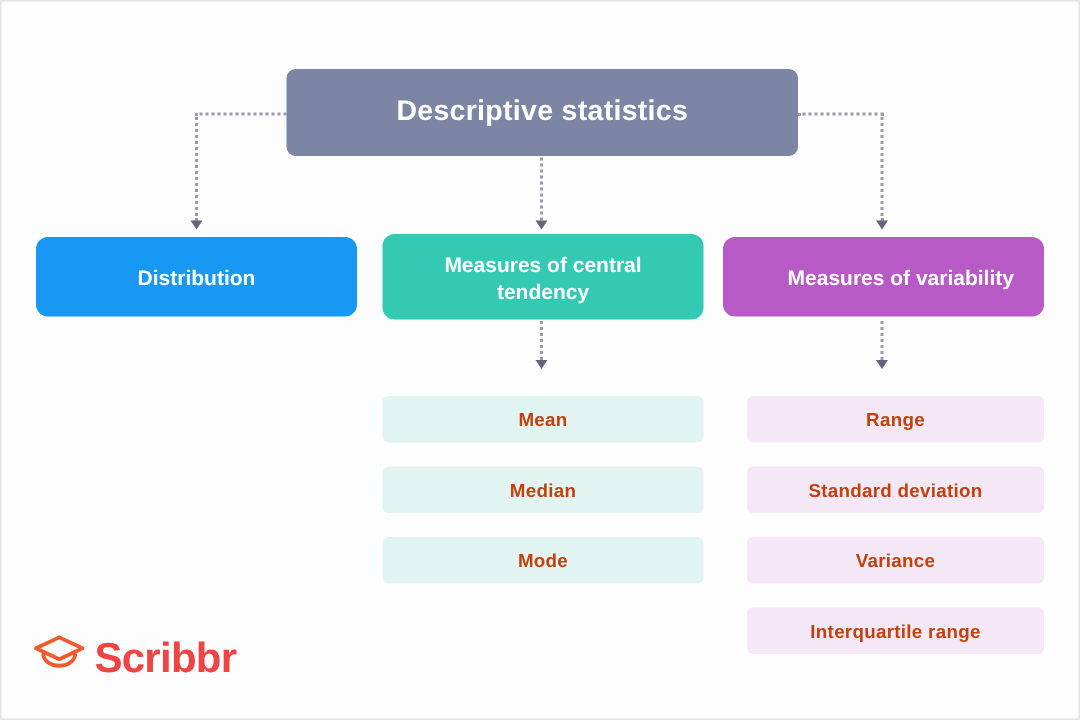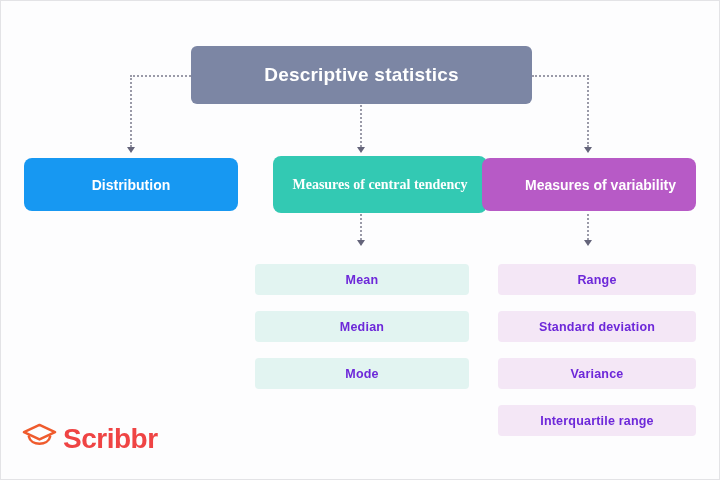--- a/index.html
+++ b/index.html
@@ -33,37 +33,37 @@
     justify-content: center;
   }
   .branch-box {
     width: 214px;
     border-radius: 8px;
     font-size: 14px;
     line-height: 18px;
     padding: 0 14px;
   }
   .branch-left  { left: 23px;  top: 157px; height: 53px; background: #1798f2; }
-  .branch-center{ left: 272px; top: 155px; height: 57px; background: #33c9b3; font-family: Liberation Serif, serif; }
+  .branch-center{ left: 254px; top: 155px; height: 57px; background: #33c9b3; }
   .branch-right { left: 481px; top: 157px; height: 53px; background: #b75ac6; padding-left: 37px; }
 
   .item-col {
     position: absolute;
     width: 214px;
     display: flex; flex-direction: column; gap: 16px;
   }
   .item-col-center { left: 254px; top: 263px; }
   .item-col-right  { left: 481px; top: 263px; }
   .item {
     height: 31px;
     display: flex; align-items: center; justify-content: center;
     border-radius: 4px;
     font-size: 12.5px;
     font-weight: 700;
-    color: #6d28d9;
+    color: #c2410c;
     letter-spacing: 0.2px;
   }
   .item-teal   { background: #e2f4f1; }
   .item-purple { background: #f4e7f6; margin-left: 16px; }
 
   .conn-h {
     position: absolute; height: 0;
     border-top: 2px dotted #9a9aa8;
   }
   .conn-v {

